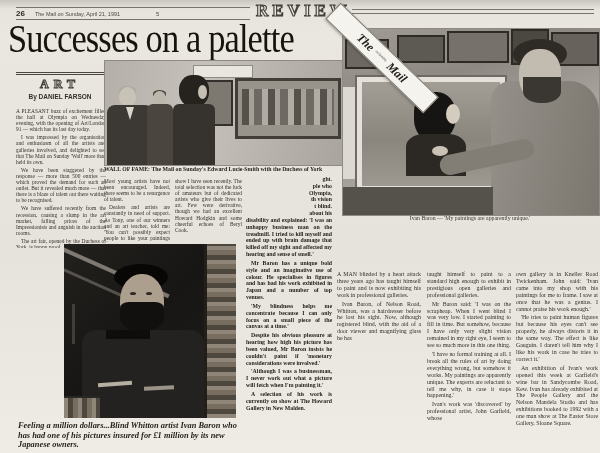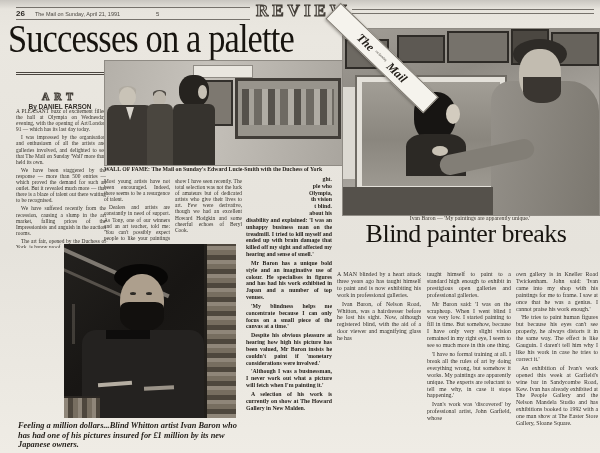--- a/index.html
+++ b/index.html
@@ -20,21 +20,21 @@
   .main-headline{left:8px;top:18px;margin:0;font-size:40px;font-weight:500;letter-spacing:-1px;line-height:1.05;
     white-space:nowrap;color:#17140f;transform:scaleX(.86);transform-origin:left top;}
   
   .banner{left:314px;top:47px;width:134px;height:20px;background:#f5f3ed;border:1px solid #7d786f;
     transform:rotate(44deg);display:flex;align-items:center;justify-content:center;gap:3px;z-index:6;
     box-shadow:0 1px 3px rgba(40,35,30,.45);}
   .b-big{font-size:12px;font-weight:bold;font-style:italic;color:#211d18;letter-spacing:0;}
   .b-small{font-size:3.5px;color:#3a352f;width:16px;text-align:center;line-height:1;}
   
   .art-box{left:16px;top:72px;width:88px;text-align:center;}
-  .art-title{border-top:3px double #4a453f;padding-top:16px;font-size:10px;font-weight:bold;letter-spacing:5px;
+  .art-title{border-top:3px double #4a453f;padding-top:2px;font-size:12px;font-weight:bold;letter-spacing:5px;
     color:#e3e0d9;-webkit-text-stroke:1px #45403a;text-shadow:0 0 1px #8a857f;}
   .byline{margin-top:1px;font-family:"Liberation Sans",sans-serif;font-size:6.5px;font-weight:bold;color:#332f2a;}
   .col{text-align:justify;overflow:hidden;color:#343029;}
   .col p{margin:0 0 2px 0;text-indent:5px;}
   .col p.first{text-indent:0;}
   .colL{left:16px;top:108px;width:90px;height:140px;font-size:5.4px;line-height:1.13;}
   .colA{left:104px;top:178px;width:66px;height:64px;font-size:5.4px;line-height:1.13;}
   .colB{left:175px;top:178px;width:67px;height:64px;font-size:5.4px;line-height:1.13;}
   .colM{left:246px;top:176px;width:86px;height:276px;font-size:5.8px;line-height:1.18;font-weight:bold;color:#211d18;}
   .frag{display:block;text-align:right;font-weight:bold;}
@@ -224,21 +224,20 @@
   <div class="pb-manbody"></div>
   <div class="pb-manhair"></div>
   <div class="pb-manface"></div>
   <div class="pb-beard"></div>
   <div class="pb-arm"></div>
   <div class="pb-table"></div>
 </div>
 <div class="abs baron-cap">Ivan Baron — 'My paintings are apparently unique.'</div>
 
 <div class="abs blind-headline">
-  <div>Blind painter breaks</div>
 </div>
 
 <div class="abs bp-col" style="left:337px;">
   <p class="first">A MAN blinded by a heart attack three years ago has taught himself to paint and is now exhibiting his work in professional galleries.</p>
   <p>Ivan Baron, of Nelson Road, Whitton, was a hairdresser before he lost his sight. Now, although registered blind, with the aid of a door viewer and magnifying glass he has</p>
 </div>
 <div class="abs bp-col" style="left:427px;">
   <p class="first">taught himself to paint to a standard high enough to exhibit in prestigious open galleries and professional galleries.</p>
   <p>Mr Baron said: 'I was on the scrapheap. When I went blind I was very low. I started painting to fill in time. But somehow, because I have only very slight vision remained in my right eye, I seem to see so much more in this one thing.</p>
   <p>'I have no formal training at all. I break all the rules of art by doing everything wrong, but somehow it works. My paintings are apparently unique. The experts are reluctant to tell me why, in case it stops happening.'</p>

